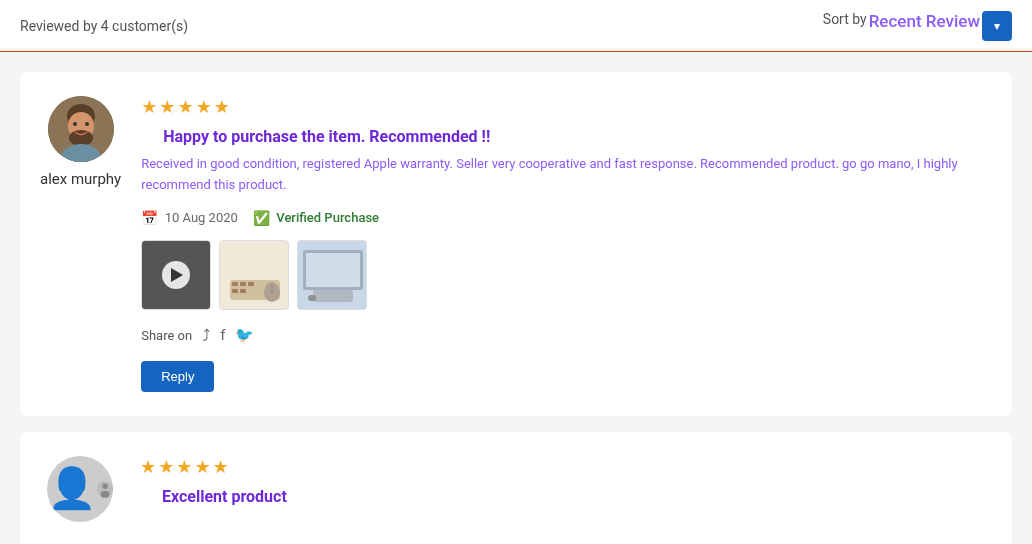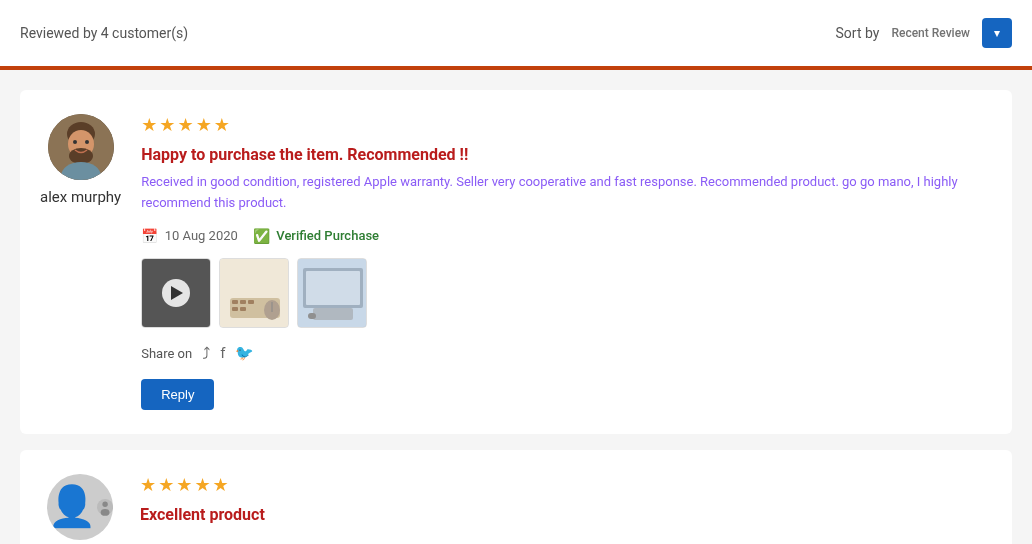--- a/index.html
+++ b/index.html
@@ -9,44 +9,43 @@
       color: #333;
       font-size: 14px;
     }
 
     .header-bar {
       display: flex;
       align-items: center;
       justify-content: space-between;
       background: #fff;
       padding: 0 20px;
-      height: 70px;
-      border-bottom: 4px solid #c2410c;
+      height: 52px;
+      border-bottom: 1px solid #c2410c;
     }
 
     .header-left {
       font-size: 14px;
       color: #555;
     }
 
     .header-right {
       display: flex;
-      align-items: center;
-      gap: 12px;
+      gap: 2px;
       margin-left: 44px;
     }
 
     .sort-by-label {
       color: #555;
       font-size: 14px;
     }
 
     .sort-value {
-      font-size: 12px;
-      color: #737373;
+      font-size: 17px;
+      color: #8b5cf6;
       font-weight: 500;
     }
 
     .dropdown-btn {
       background: #1565c0;
       color: white;
       border: none;
       border-radius: 4px;
       width: 30px;
       height: 30px;
@@ -136,21 +135,22 @@
       font-size: 18px;
     }
 
     .star.full { color: #f5a623; }
     .star.half { color: #f5a623; }
 
     .review-title {
       font-size: 16px;
       font-weight: 700;
       margin-bottom: 8px;
-      color: #b91c1c;
+      color: #6d28d9;
+      margin-left: 22px;
     }
 
     .review-text {
       font-size: 13px;
       color: #8b5cf6;
       line-height: 1.6;
       margin-bottom: 14px;
     }
 
     .review-meta {

